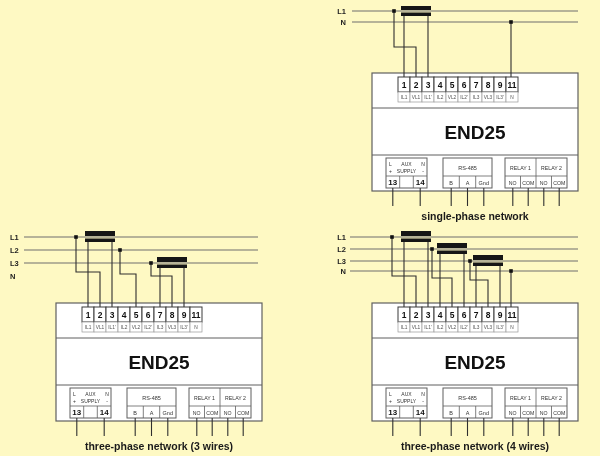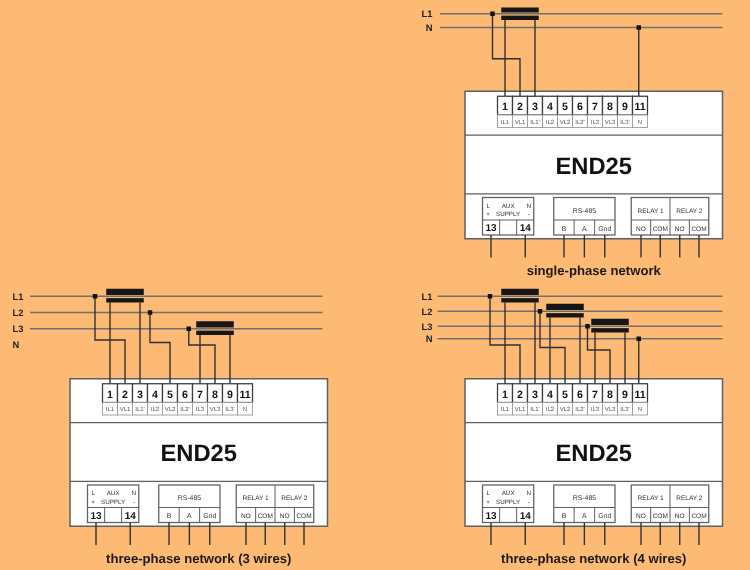--- a/index.html
+++ b/index.html
@@ -1,19 +1,19 @@
 <!DOCTYPE html>
 <html><head>
 <meta charset="utf-8">
 <style>
   html,body{margin:0;padding:0;background:#ffffff;}
   .canvas{
     position:relative;
     width:600px;height:456px;
-    background:#fdba74;
+    background:#fef9c3;
     font-family:"Liberation Sans", sans-serif;
     overflow:hidden;
   }
   svg text{font-family:"Liberation Sans", sans-serif;}
 </style>
 </head>
 <body>
 
 <div class="canvas">
   <svg id="diagram-svg" width="600" height="456" viewBox="0 0 600 456">

